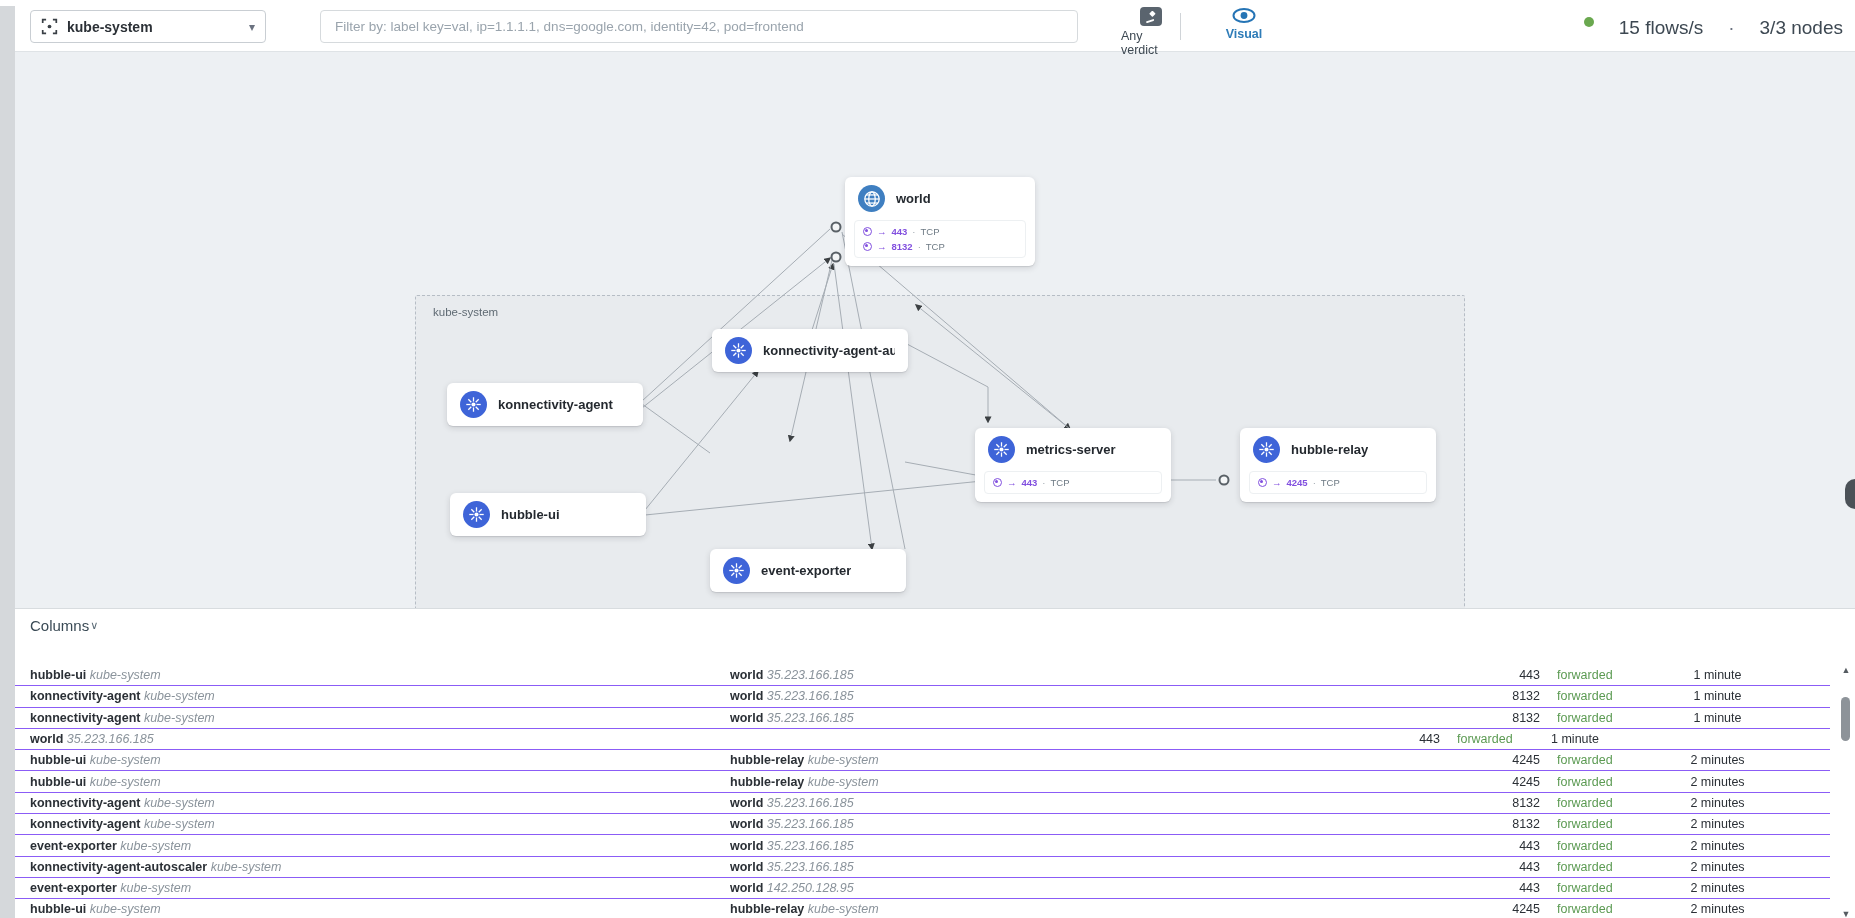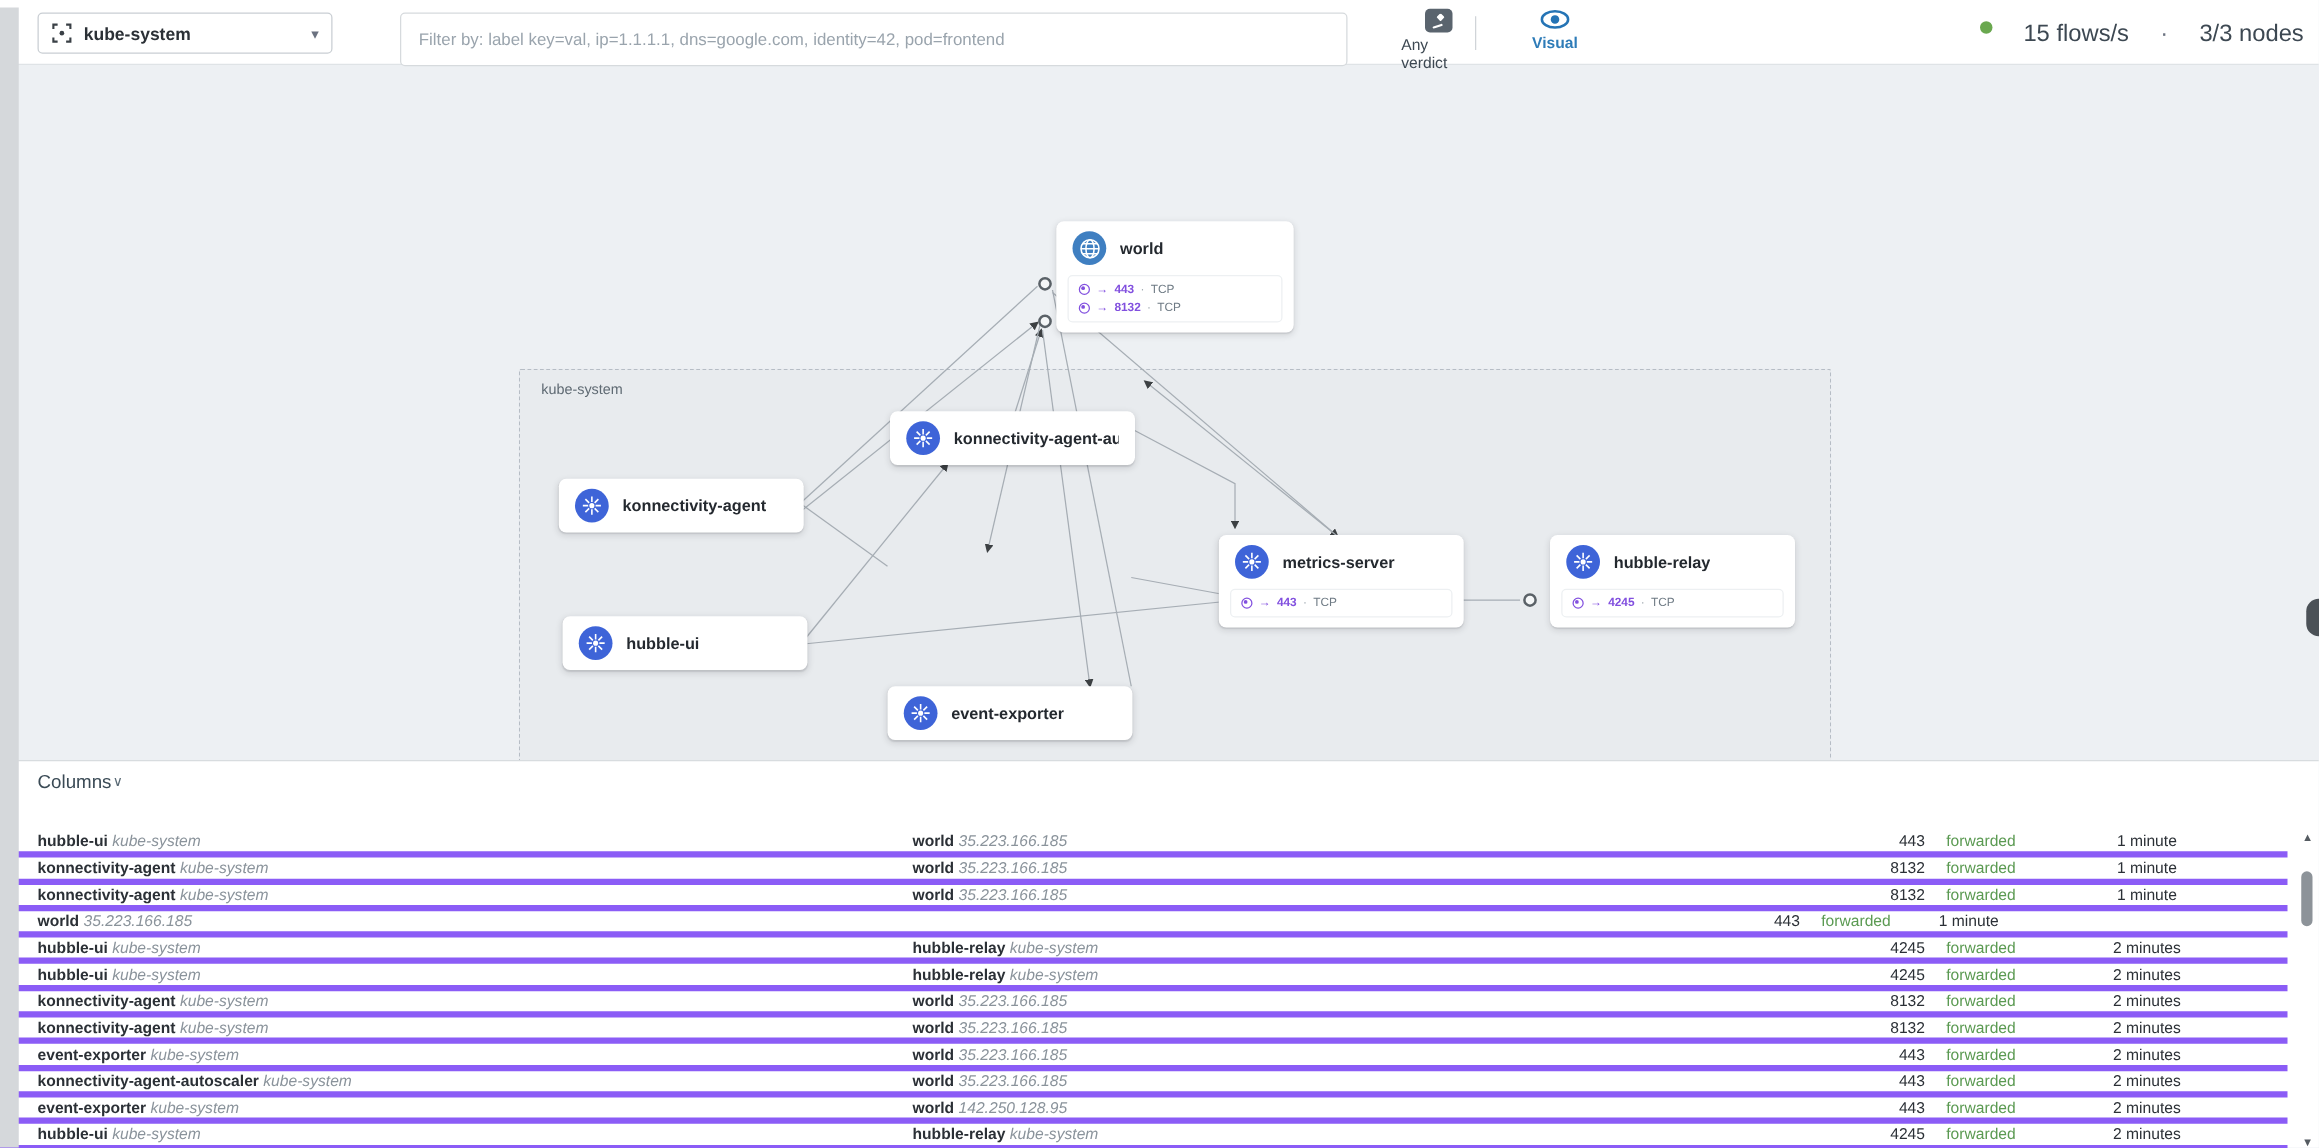--- a/index.html
+++ b/index.html
@@ -10,21 +10,21 @@
   .topbar { position:absolute; left:0; top:0; width:1855px; height:52px; background:#ffffff;
             border-bottom:1px solid #dfe3e6; z-index:30; }
   .left-strip { position:absolute; left:0; top:6px; width:15px; height:912px; background:#d5d8db; z-index:40; }
 
   .ns-select { position:absolute; left:30px; top:10px; width:236px; height:33px; background:#fff;
                border:1px solid #c9ced3; border-radius:4px; display:flex; align-items:center;
                padding:0 10px; gap:9px; cursor:pointer; }
   .ns-select .label { font-size:14px; font-weight:700; color:#2b3036; flex:1; }
   .ns-select .caret { color:#6b7280; font-size:12px; }
 
-  .filter-input { position:absolute; left:320px; top:10px; width:758px; height:43px;
+  .filter-input { position:absolute; left:320px; top:10px; width:758px; height:33px;
                   border:1px solid #d6dadd; border-radius:4px; padding:0 14px; font-size:13.5px;
                   font-family:"Liberation Sans",sans-serif; color:#3d4852; outline:none; }
   .filter-input::placeholder { color:#9aa4ad; }
 
   .tool-btn { position:absolute; top:7px; display:flex; flex-direction:column; align-items:center;
               gap:3px; cursor:pointer;margin-left:23px; }
   .tool-btn .lbl { font-size:12.5px; color:#3d4852; }
   .verdict-icon { width:22px; height:19px; background:#5a646e; border-radius:4px; display:flex;
                   align-items:center; justify-content:center; }
   .topbar-divider { position:absolute; left:1180px; top:13px; width:1px; height:27px; background:#d0d4d8; }
@@ -72,21 +72,21 @@
   .columns-btn .chev { font-size:11px; color:#5a6a75; }
 
   .grid-row { display:grid; grid-template-columns:700px 710px 100px 70px 215px; align-items:center; }
   .hdr-row { position:absolute; left:0; top:34px; width:1830px; height:22px; padding-left:30px;
              background:#f6f8f9; border-bottom:1px solid #e4e8ea; color:#68788a; font-size:12px; }
   .hdr-row .c-port { text-align:right; }
   .hdr-row .c-verdict { padding-left:17px; }
   .hdr-row .c-time { text-align:center; }
 
   .tbody { position:absolute; left:0; top:56px; width:1830px; }
-  .frow { height:21.3px; padding-left:30px; border-bottom:5px solid #8b5cf6; font-size:12.5px; cursor:pointer; }
+  .frow { height:21.3px; padding-left:30px; border-bottom:1px solid #8b5cf6; font-size:12.5px; cursor:pointer; }
   .frow .svc { font-weight:700; color:#2b3036; }
   .frow .ns { font-style:italic; color:#8a939b; font-weight:400; }
   .frow .c-port { text-align:right; color:#2b3036; }
   .frow .c-verdict { padding-left:17px; color:#5b9a52; }
   .frow .c-time { text-align:center; color:#2b3036; }
 
   .tscroll { position:absolute; left:1838px; top:56px; width:16px; height:254px; }
   .tscroll .arr { position:absolute; left:2px; width:12px; text-align:center; font-size:9px; color:#555b61; cursor:pointer; }
   .tscroll .thumb { position:absolute; left:3px; top:32px; width:9px; height:44px; border-radius:5px;
                     background:#8d9399; cursor:pointer; }

